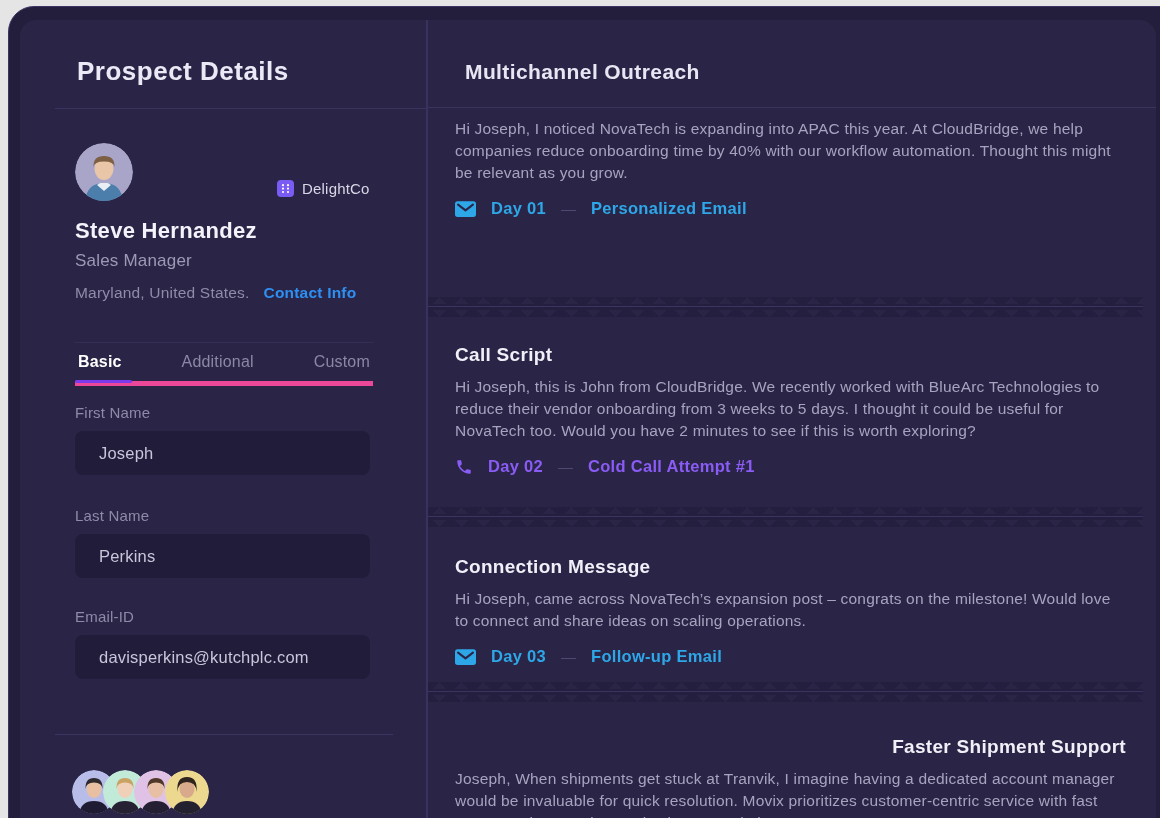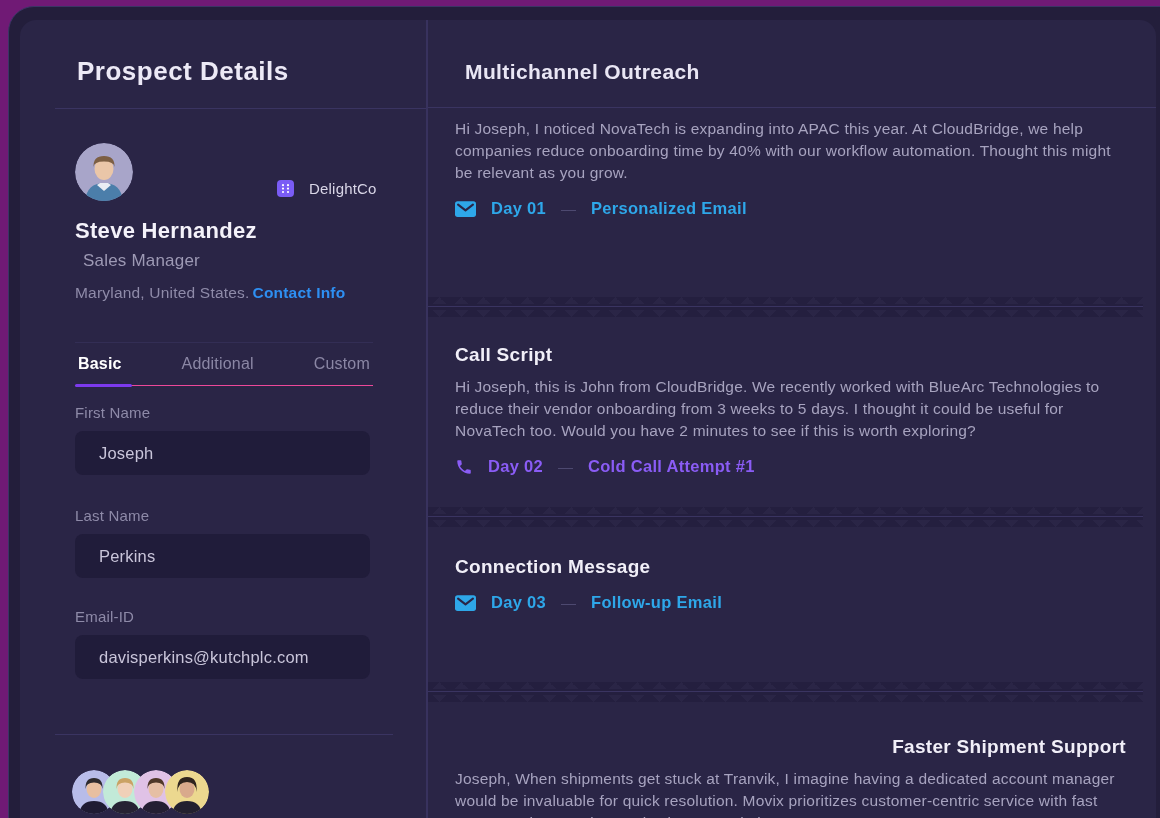--- a/index.html
+++ b/index.html
@@ -1,44 +1,44 @@
 <!DOCTYPE html>
 <html><head>
 <meta charset="utf-8">
 <style>
   html,body{margin:0;padding:0;background:#0f0d19;}
   *{box-sizing:border-box;font-family:"Liberation Sans","DejaVu Sans",sans-serif;}
-  .stage{position:relative;width:1160px;height:818px;overflow:hidden;background:#701a75;
+  .stage{position:relative;width:1160px;height:818px;overflow:hidden;background:#e5e5e5;
          -webkit-font-smoothing:antialiased;}
   .window{position:absolute;left:8px;top:6px;width:1210px;height:880px;border-radius:26px;
           background:#231e3b;border:1px solid #3b3565;}
   .panels{position:absolute;left:11px;top:13px;width:1136px;height:840px;display:flex;
           border-radius:16px 16px 0 0;overflow:hidden;}
   .panel-left{position:relative;width:406px;background:#2a2546;flex:none;}
   .vdiv{width:2px;background:#38325e;flex:none;}
   .panel-right{position:relative;flex:1;background:#2a2546;display:flex;flex-direction:column;}
 
   
   .pl-title{position:absolute;left:57px;top:36px;margin:0;font-size:26px;font-weight:700;
             letter-spacing:.5px;color:#ece9f6;}
   .hline{position:absolute;height:1px;background:#3a3461;}
   .pl-hline{left:35px;right:0;top:88px;}
   .avatar-big{position:absolute;left:55px;top:123px;width:58px;height:58px;border-radius:50%;overflow:hidden;}
-  .badge{position:absolute;left:257px;top:160px;display:flex;align-items:center;gap:15px;}
+  .badge{position:absolute;left:257px;top:160px;display:flex;align-items:center;gap:8px;}
   .badge-icon{width:17px;height:17px;border-radius:4px;display:inline-block;}
   .badge-label{font-size:15px;color:#d9d6e7;letter-spacing:.2px;}
   .pl-name{position:absolute;left:55px;top:198px;font-size:22px;font-weight:700;color:#f4f2fa;letter-spacing:.3px;}
-  .pl-role{position:absolute;left:55px;top:231px;font-size:17px;color:#9d99b4;letter-spacing:.2px;margin-left:8px;}
-  .loc-row{position:absolute;left:55px;top:264px;display:flex;gap:3px;align-items:baseline;}
+  .pl-role{position:absolute;left:55px;top:231px;font-size:17px;color:#9d99b4;letter-spacing:.2px;}
+  .loc-row{position:absolute;left:55px;top:264px;display:flex;gap:14px;align-items:baseline;}
   .pl-loc{font-size:15.5px;color:#8f8ba9;letter-spacing:.2px;}
   .pl-contact{font-size:15.5px;color:#2e8ff2;text-decoration:none;font-weight:600;letter-spacing:.2px;cursor:pointer;text-align:right;}
 
   .tabs{position:absolute;left:55px;top:322px;width:298px;height:44px;display:flex;
         justify-content:space-between;align-items:center;border-top:1px solid #332e55;
-        border-bottom:1px solid #ec4899;padding:0 3px;}
+        border-bottom:5px solid #ec4899;padding:0 3px;}
   .tab{position:relative;font-size:16px;color:#8b87a5;height:100%;display:flex;align-items:center;cursor:pointer;letter-spacing:.2px;}
   .tab.active{color:#ffffff;font-weight:700;}
   .tab.active .tab-underline{content:"";position:absolute;left:-3px;bottom:-2px;width:57px;height:3px;
         border-radius:2px;background:#7c3aed;}
 
   .fields{position:absolute;left:55px;top:384px;width:295px;}
   .f-label{position:absolute;left:0;font-size:15px;color:#8e8aa8;letter-spacing:.2px;}
   .f-input{position:absolute;left:0;width:295px;height:44px;background:#201c3a;border:none;outline:none;
            border-radius:8px;color:#c9c5da;font-size:16.5px;padding:0 24px;letter-spacing:.2px;}
   .pl-bline{left:35px;width:338px;top:714px;}
@@ -219,20 +219,21 @@
             <a class="c-channel">Cold Call Attempt #1</a>
           </div>
         </article>
 
         <div class="gap">
             <i class="line"></i>
           </div>
 
         <article class="card s3 blue">
           <h3 class="c-title">Connection Message</h3>
+          <p class="c-body">Hi Joseph, came across NovaTech’s expansion post – congrats on the milestone! Would love to connect and share ideas on scaling operations.</p>
           <div class="c-footer">
             <span class="c-ficon">
               <svg width="21" height="16" viewBox="0 0 24 18">
                 <rect x="0" y="0" width="24" height="18" rx="3" fill="#2ea7e9"></rect>
                 <path d="M3.5 4 L12 10.5 L20.5 4" fill="none" stroke="#2a2546" stroke-width="2.4" stroke-linecap="round" stroke-linejoin="round"></path>
               </svg>
             </span>
             <span class="c-day">Day 03</span>
             <span class="c-dash">—</span>
             <a class="c-channel">Follow-up Email</a>

